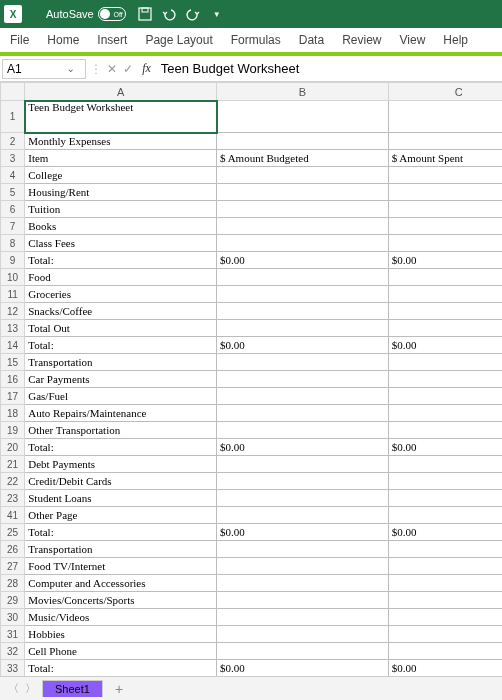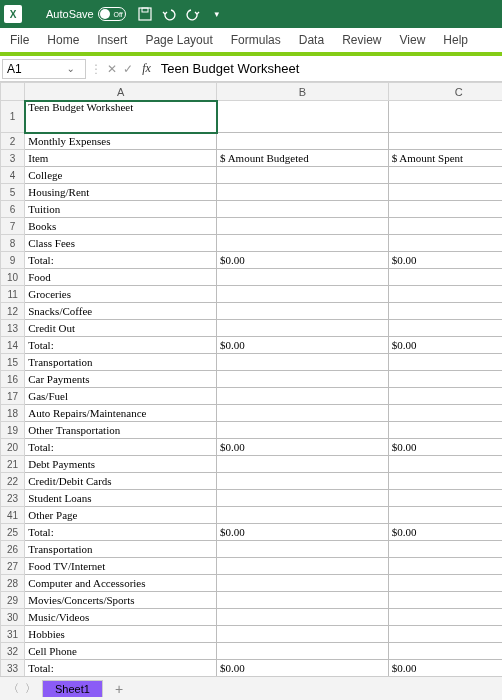--- a/index.html
+++ b/index.html
@@ -189,21 +189,21 @@
           <td></td>
         </tr>
         <tr>
           <th class="rowhead">12</th>
           <td>Snacks/Coffee</td>
           <td></td>
           <td></td>
         </tr>
         <tr>
           <th class="rowhead">13</th>
-          <td>Credit Out</td>
+          <td>Total Out</td>
           <td></td>
           <td></td>
         </tr>
         <tr>
           <th class="rowhead">14</th>
           <td>Total:</td>
           <td>$0.00</td>
           <td>$0.00</td>
         </tr>
         <tr>

